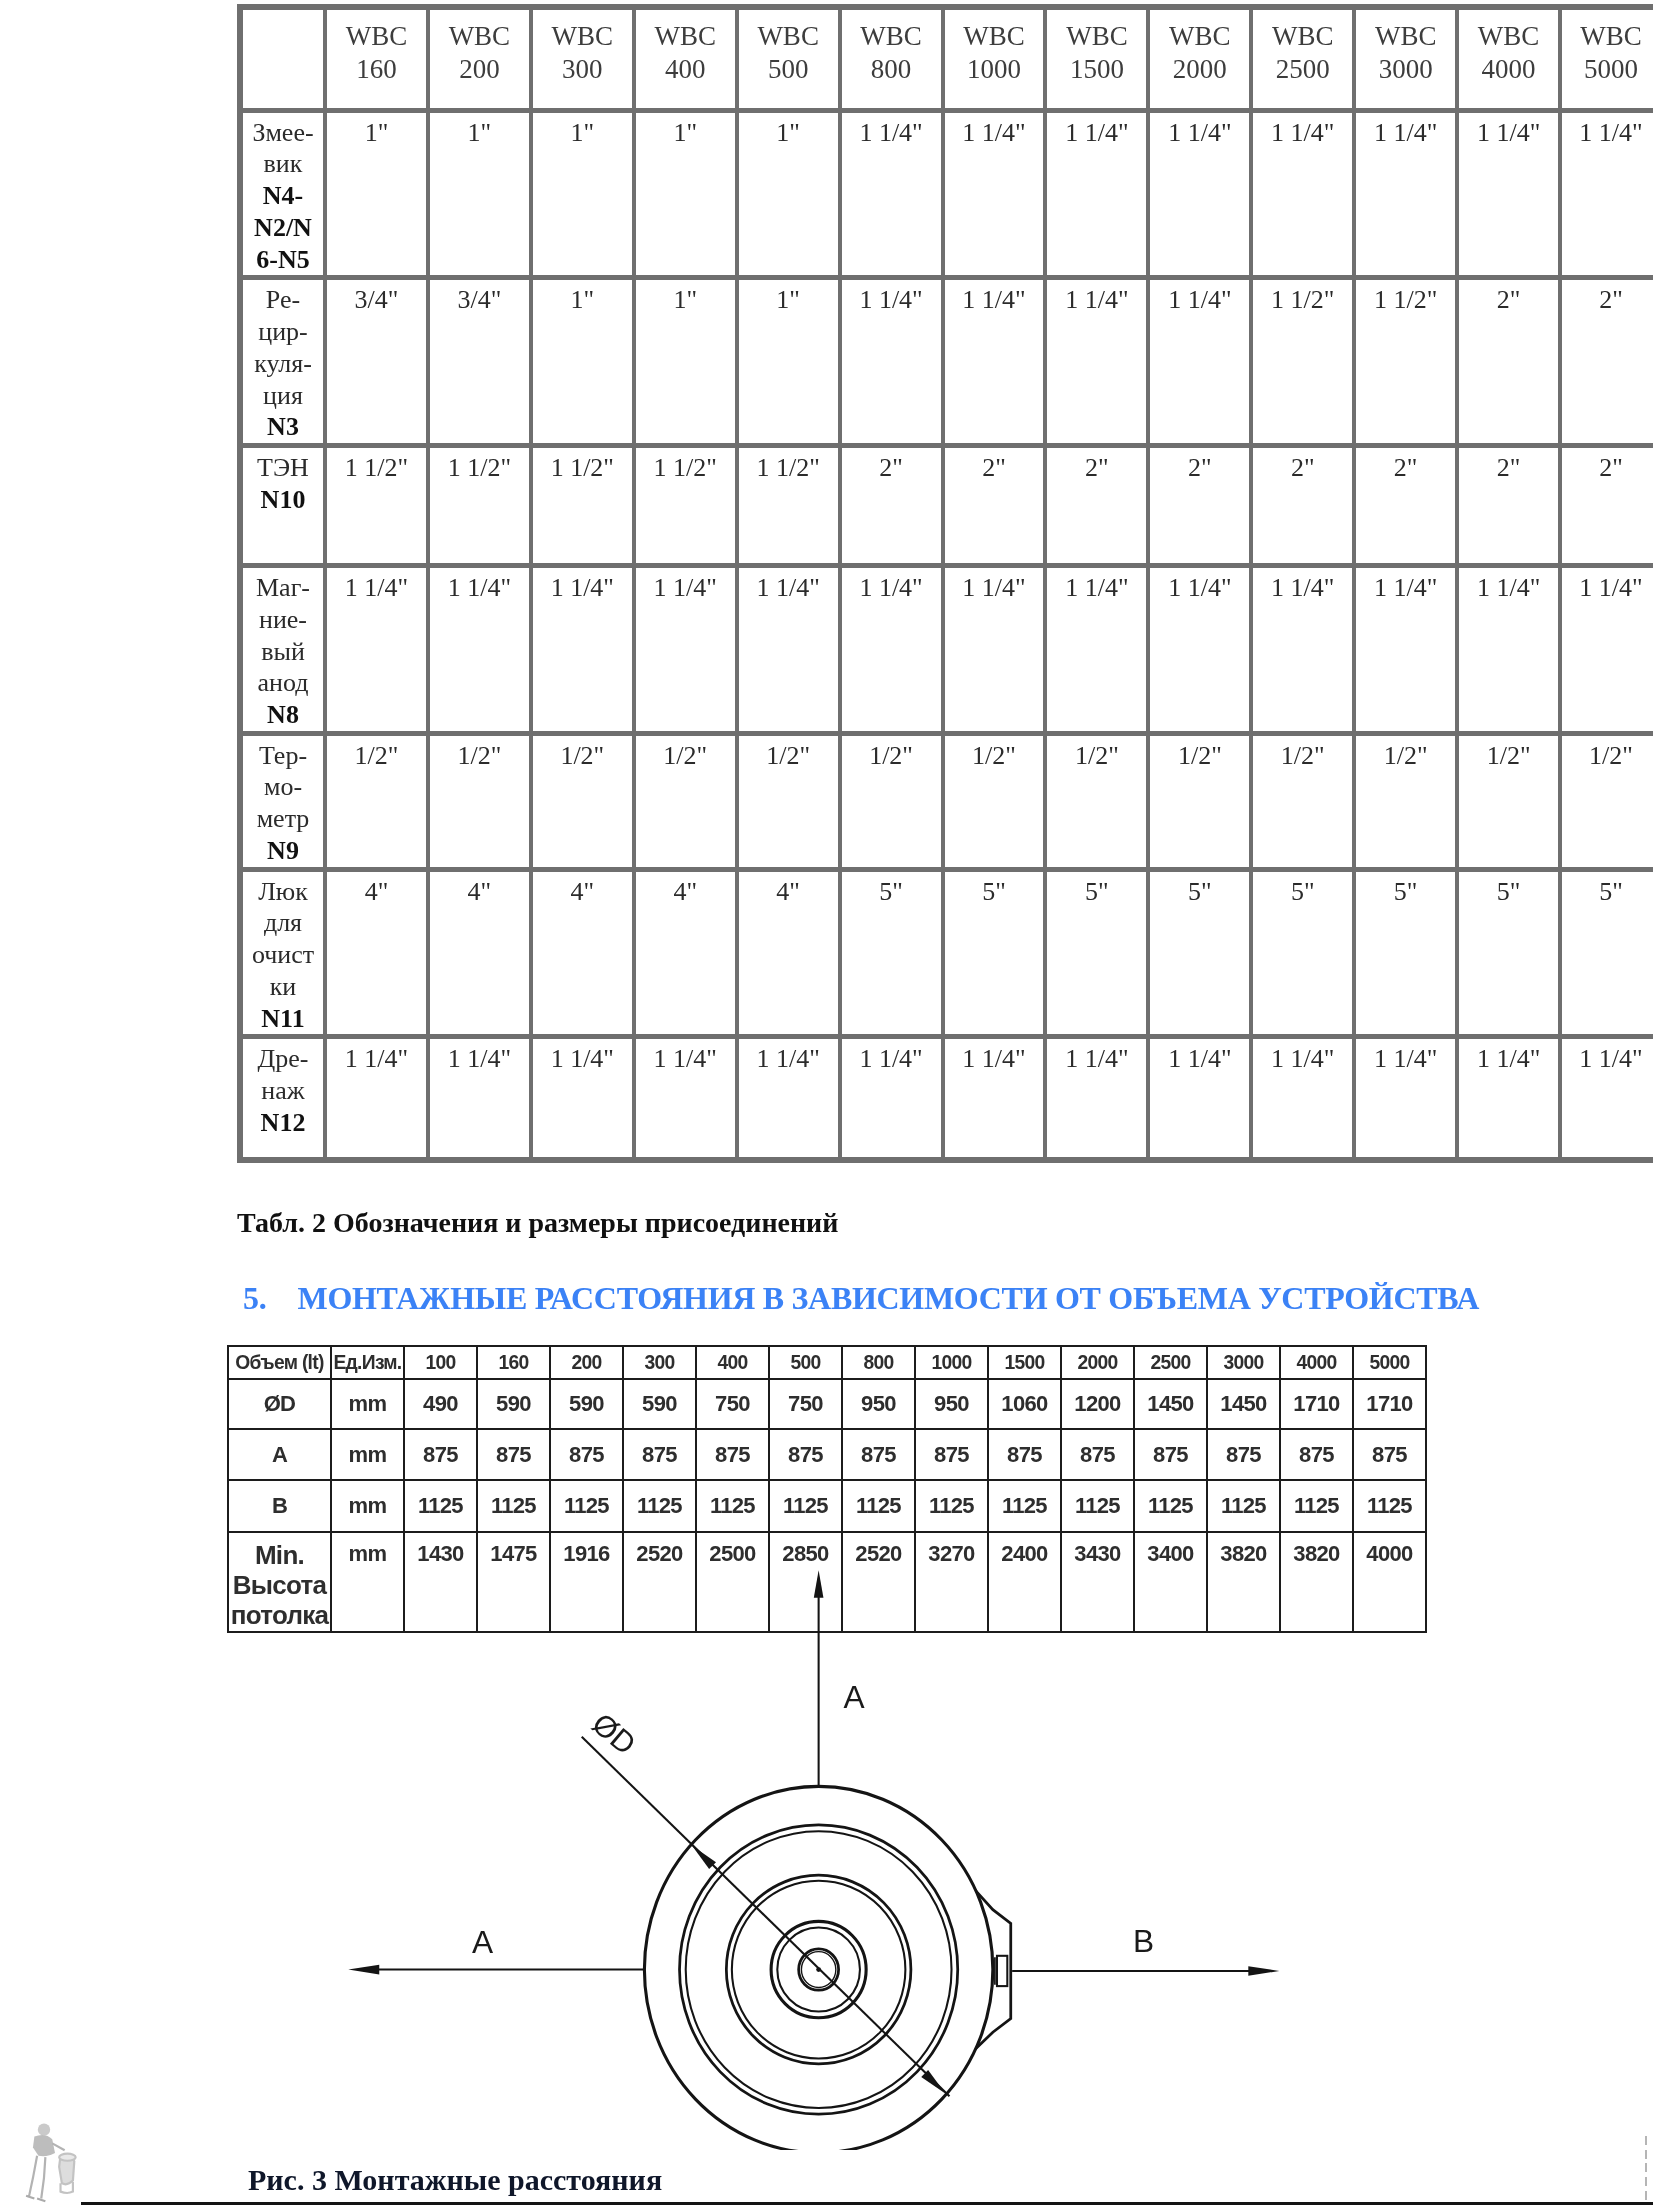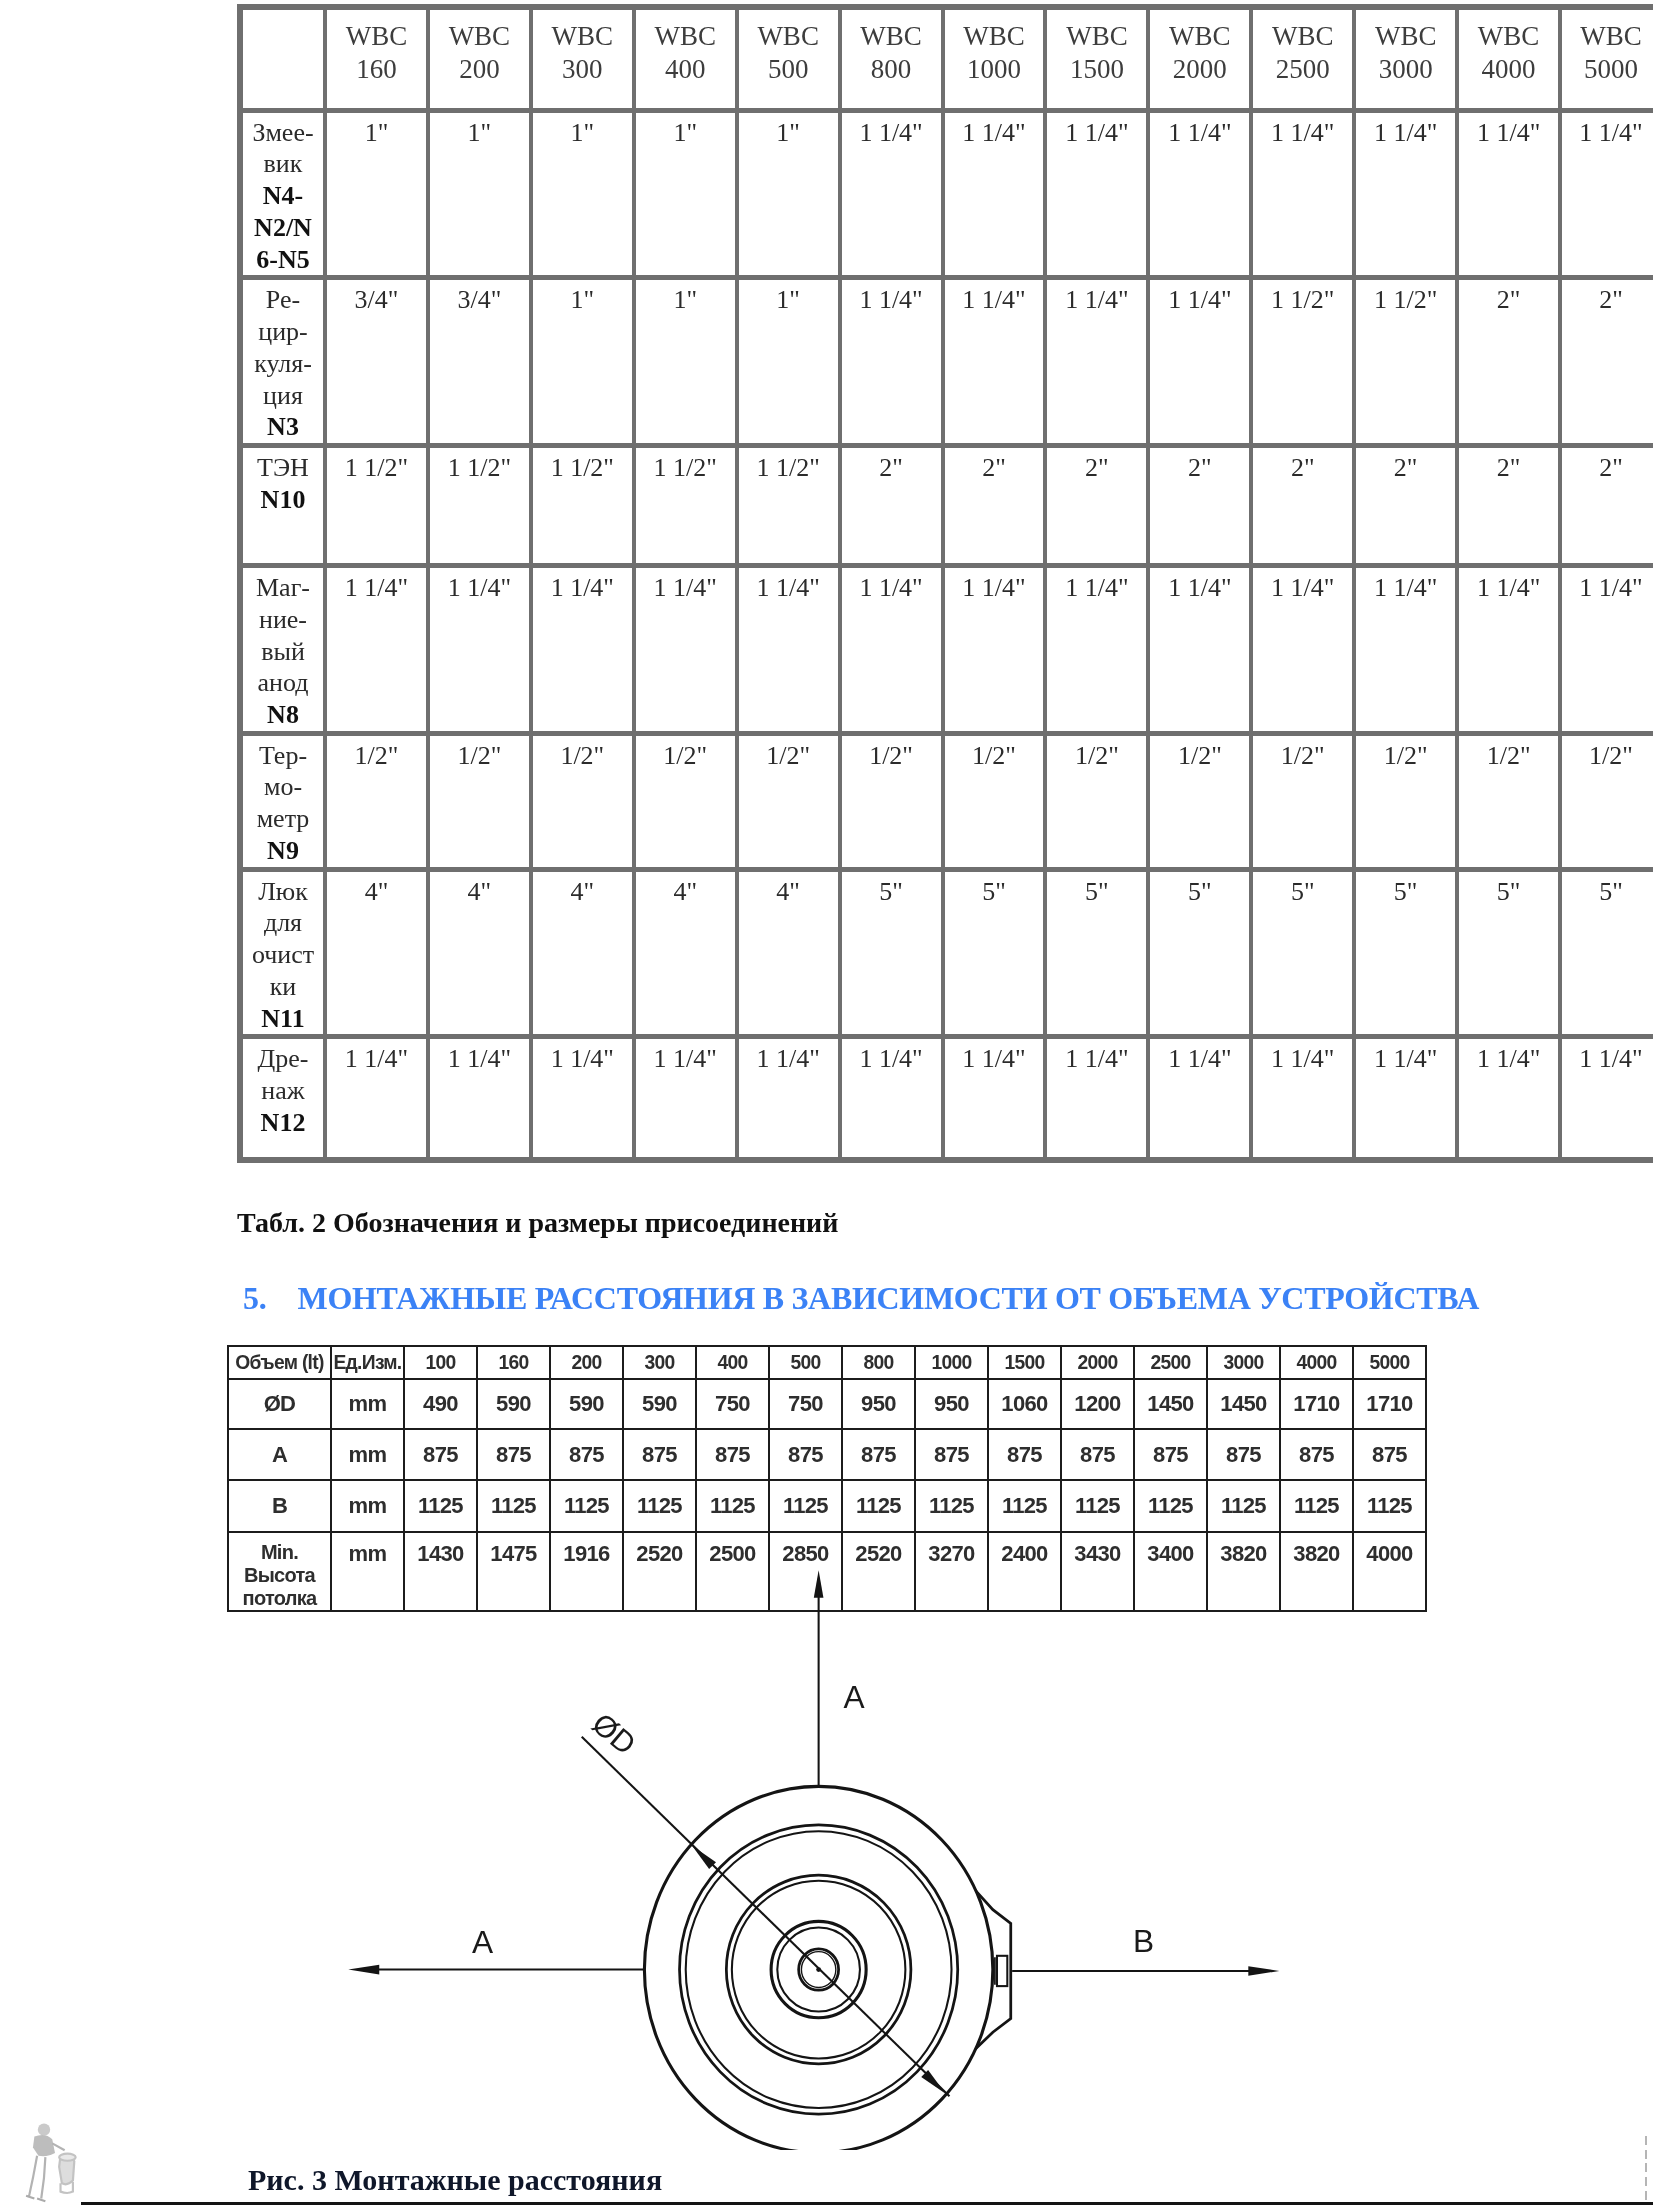--- a/index.html
+++ b/index.html
@@ -37,21 +37,21 @@
       font-family:"Liberation Sans", sans-serif;border:2.8px solid #1c1c1c;}
   #t2 td{border:2.1px solid #1c1c1c;text-align:center;vertical-align:middle;
          font-weight:bold;color:#2e2e2e;font-size:22px;letter-spacing:-0.7px;padding:0 1.4px;}
   #t2 col.c-label{width:103px;} #t2 col.c-unit{width:72px;} #t2 col.c-data{width:73px;}
   #t2 tr:nth-child(1){height:33px;} #t2 tr:nth-child(1) td{font-size:19.3px;margin-top:20px;}
   #t2 tr:nth-child(2){height:50px;}
   #t2 tr:nth-child(3){height:51px;}
   #t2 tr:nth-child(4){height:52px;}
   #t2 tr:nth-child(5){height:77px;}
   #t2 tr:nth-child(5) td{vertical-align:top;padding-top:8.3px;white-space:pre-line;line-height:1.15;}
-  #t2 tr:nth-child(5) td.lbl{font-size:20px;}
+  #t2 tr:nth-child(5) td.lbl{font-size:26px;}
 
   
   #fig-svg{position:absolute;left:303px;top:1544px;}
   .caption2{position:absolute;left:248px;top:2163px;font-weight:bold;font-size:30px;color:#0f172a;}
   #watermark{position:absolute;left:15px;top:2120px;opacity:0.75;}
   #edge-marks{position:absolute;left:1643px;top:2131px;width:5.5px;}
   #edge-marks div{width:2.1px;height:9px;background:#b5b5b5;margin:4.8px auto;}
   #bottom-rule{position:absolute;left:81px;top:2202px;width:1573px;height:3.4px;background:#131313;}
 
   svg text{font-family:"Liberation Sans", sans-serif;fill:#1a1a1a;}

